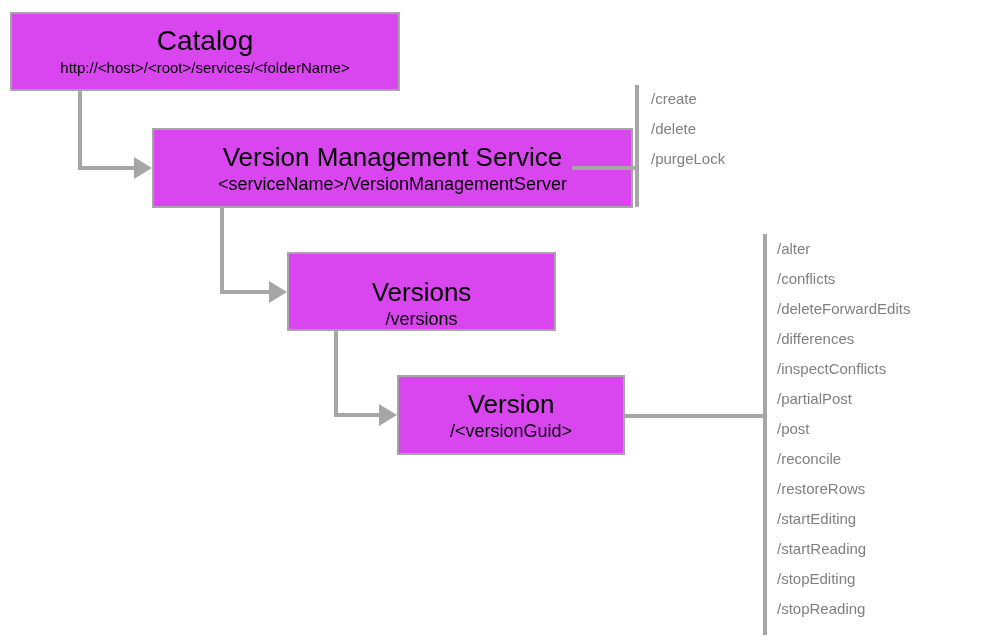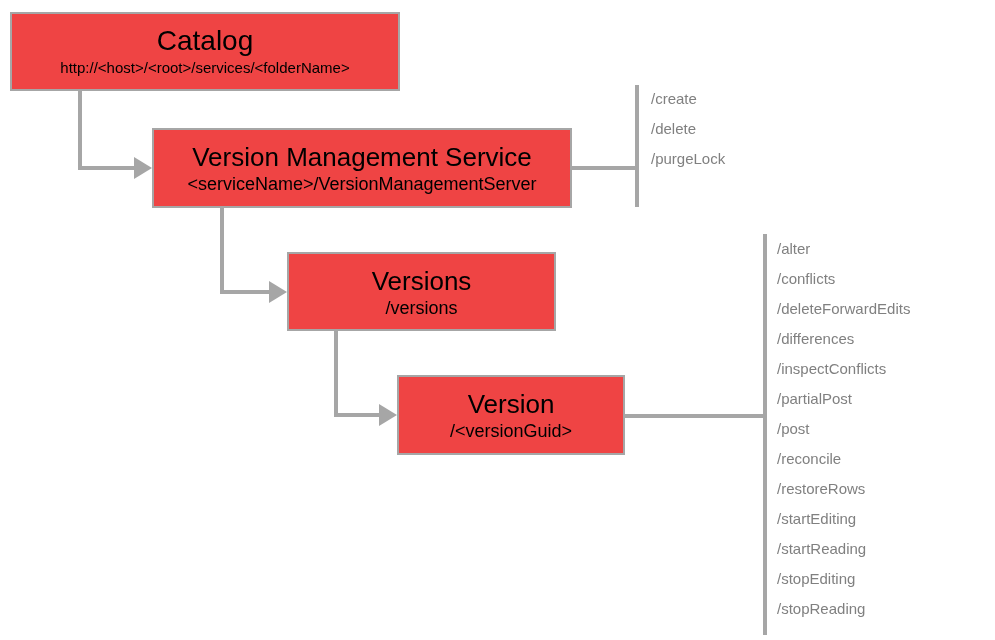--- a/index.html
+++ b/index.html
@@ -21,21 +21,21 @@
     left: 0;
     top: 0;
     width: 995px;
     height: 640px;
   }
 
   
   .node {
     position: absolute;
     box-sizing: border-box;
-    background: #ef4444;
+    background: #d946ef;
     border: 2px solid #a6a6a6;
     display: flex;
     flex-direction: column;
     align-items: center;
     justify-content: center;
     color: #000000;
     text-align: center;
   }
   .node .node-title {
     font-size: 26px;
@@ -47,22 +47,22 @@
   }
   .node .node-sub {
     font-size: 18px;
     line-height: 20px;
     margin-top: 2px;
     color: #000000;
     white-space: nowrap;
   }
 
   #node-catalog   { left: 10px;  top: 12px;  width: 390px; height: 79px; }
-  #node-vms       { left: 152px; top: 128px; width: 420px; height: 80px; }
-  #node-versions  { left: 287px; top: 252px; width: 269px; height: 79px; }
+  #node-vms       { left: 152px; top: 128px; width: 481px; height: 80px; }
+  #node-versions  { left: 287px; top: 252px; width: 269px; height: 79px; justify-content: flex-end; }
   #node-version   { left: 397px; top: 375px; width: 228px; height: 80px; }
 
   #node-catalog .node-title  { font-size: 28px; }
   #node-catalog .node-sub    { font-size: 15px; }
   #node-versions .node-title { font-size: 26px; }
   #node-version  .node-title { font-size: 26px; }
 
   
   .conn-h, .conn-v {
     position: absolute;

